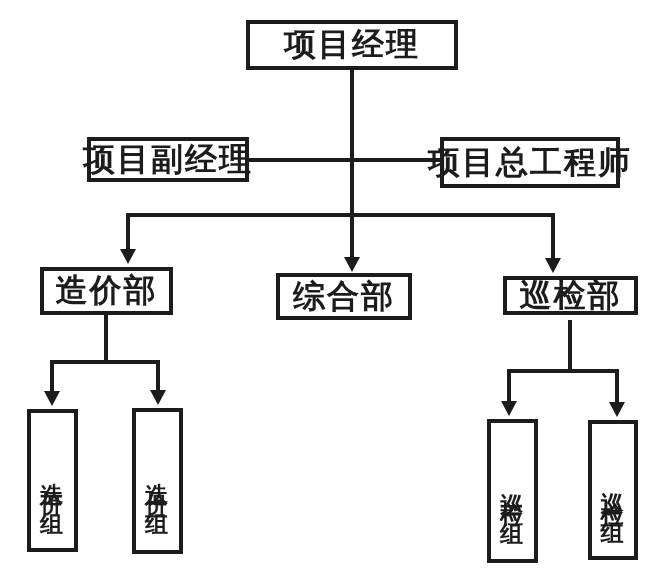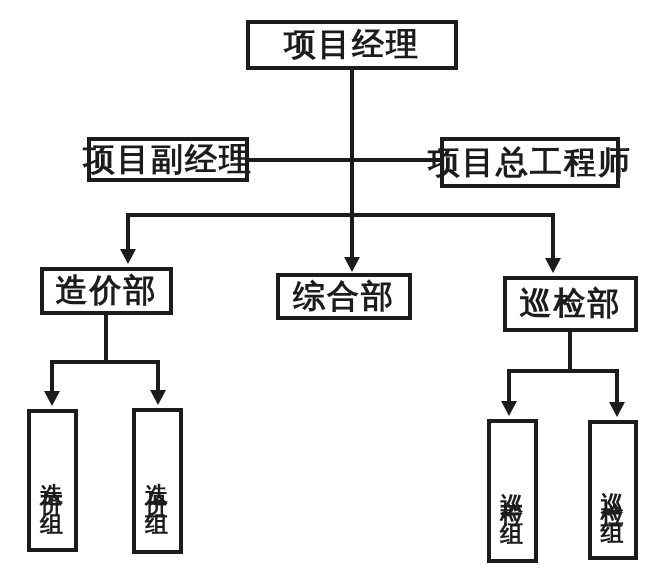--- a/index.html
+++ b/index.html
@@ -54,21 +54,21 @@
     font-size: 23px;
     letter-spacing: 10px;
     padding-top: 6px;
   }
   
   .n-project-manager   { left: 246px; top: 20px;  width: 212px; height: 50px; }
   .n-deputy-manager    { left: 43px;  top: 137px; width: 162px; height: 45px; margin-left: 44px; }
   .n-chief-engineer    { left: 440px; top: 137px; width: 180px; height: 51px; text-align: right; }
   .n-cost-dept         { left: 40px;  top: 267px; width: 133px; height: 48px; }
   .n-general-dept      { left: 276px; top: 273px; width: 136px; height: 47px; }
-  .n-inspection-dept   { left: 503px; top: 276px; width: 135px; height: 56px; }
+  .n-inspection-dept   { left: 503px; top: 276px; width: 135px; height: 39px; }
   .n-cost-group-1      { left: 27px;  top: 409px; width: 51px;  height: 143px; }
   .n-cost-group-2      { left: 132px; top: 408px; width: 51px;  height: 146px; }
   .n-inspection-group-1{ left: 487px; top: 419px; width: 51px;  height: 144px; }
   .n-inspection-group-2{ left: 588px; top: 420px; width: 50px;  height: 140px; }
 </style>
 </head>
 <body>
 
 <div class="canvas">
 

